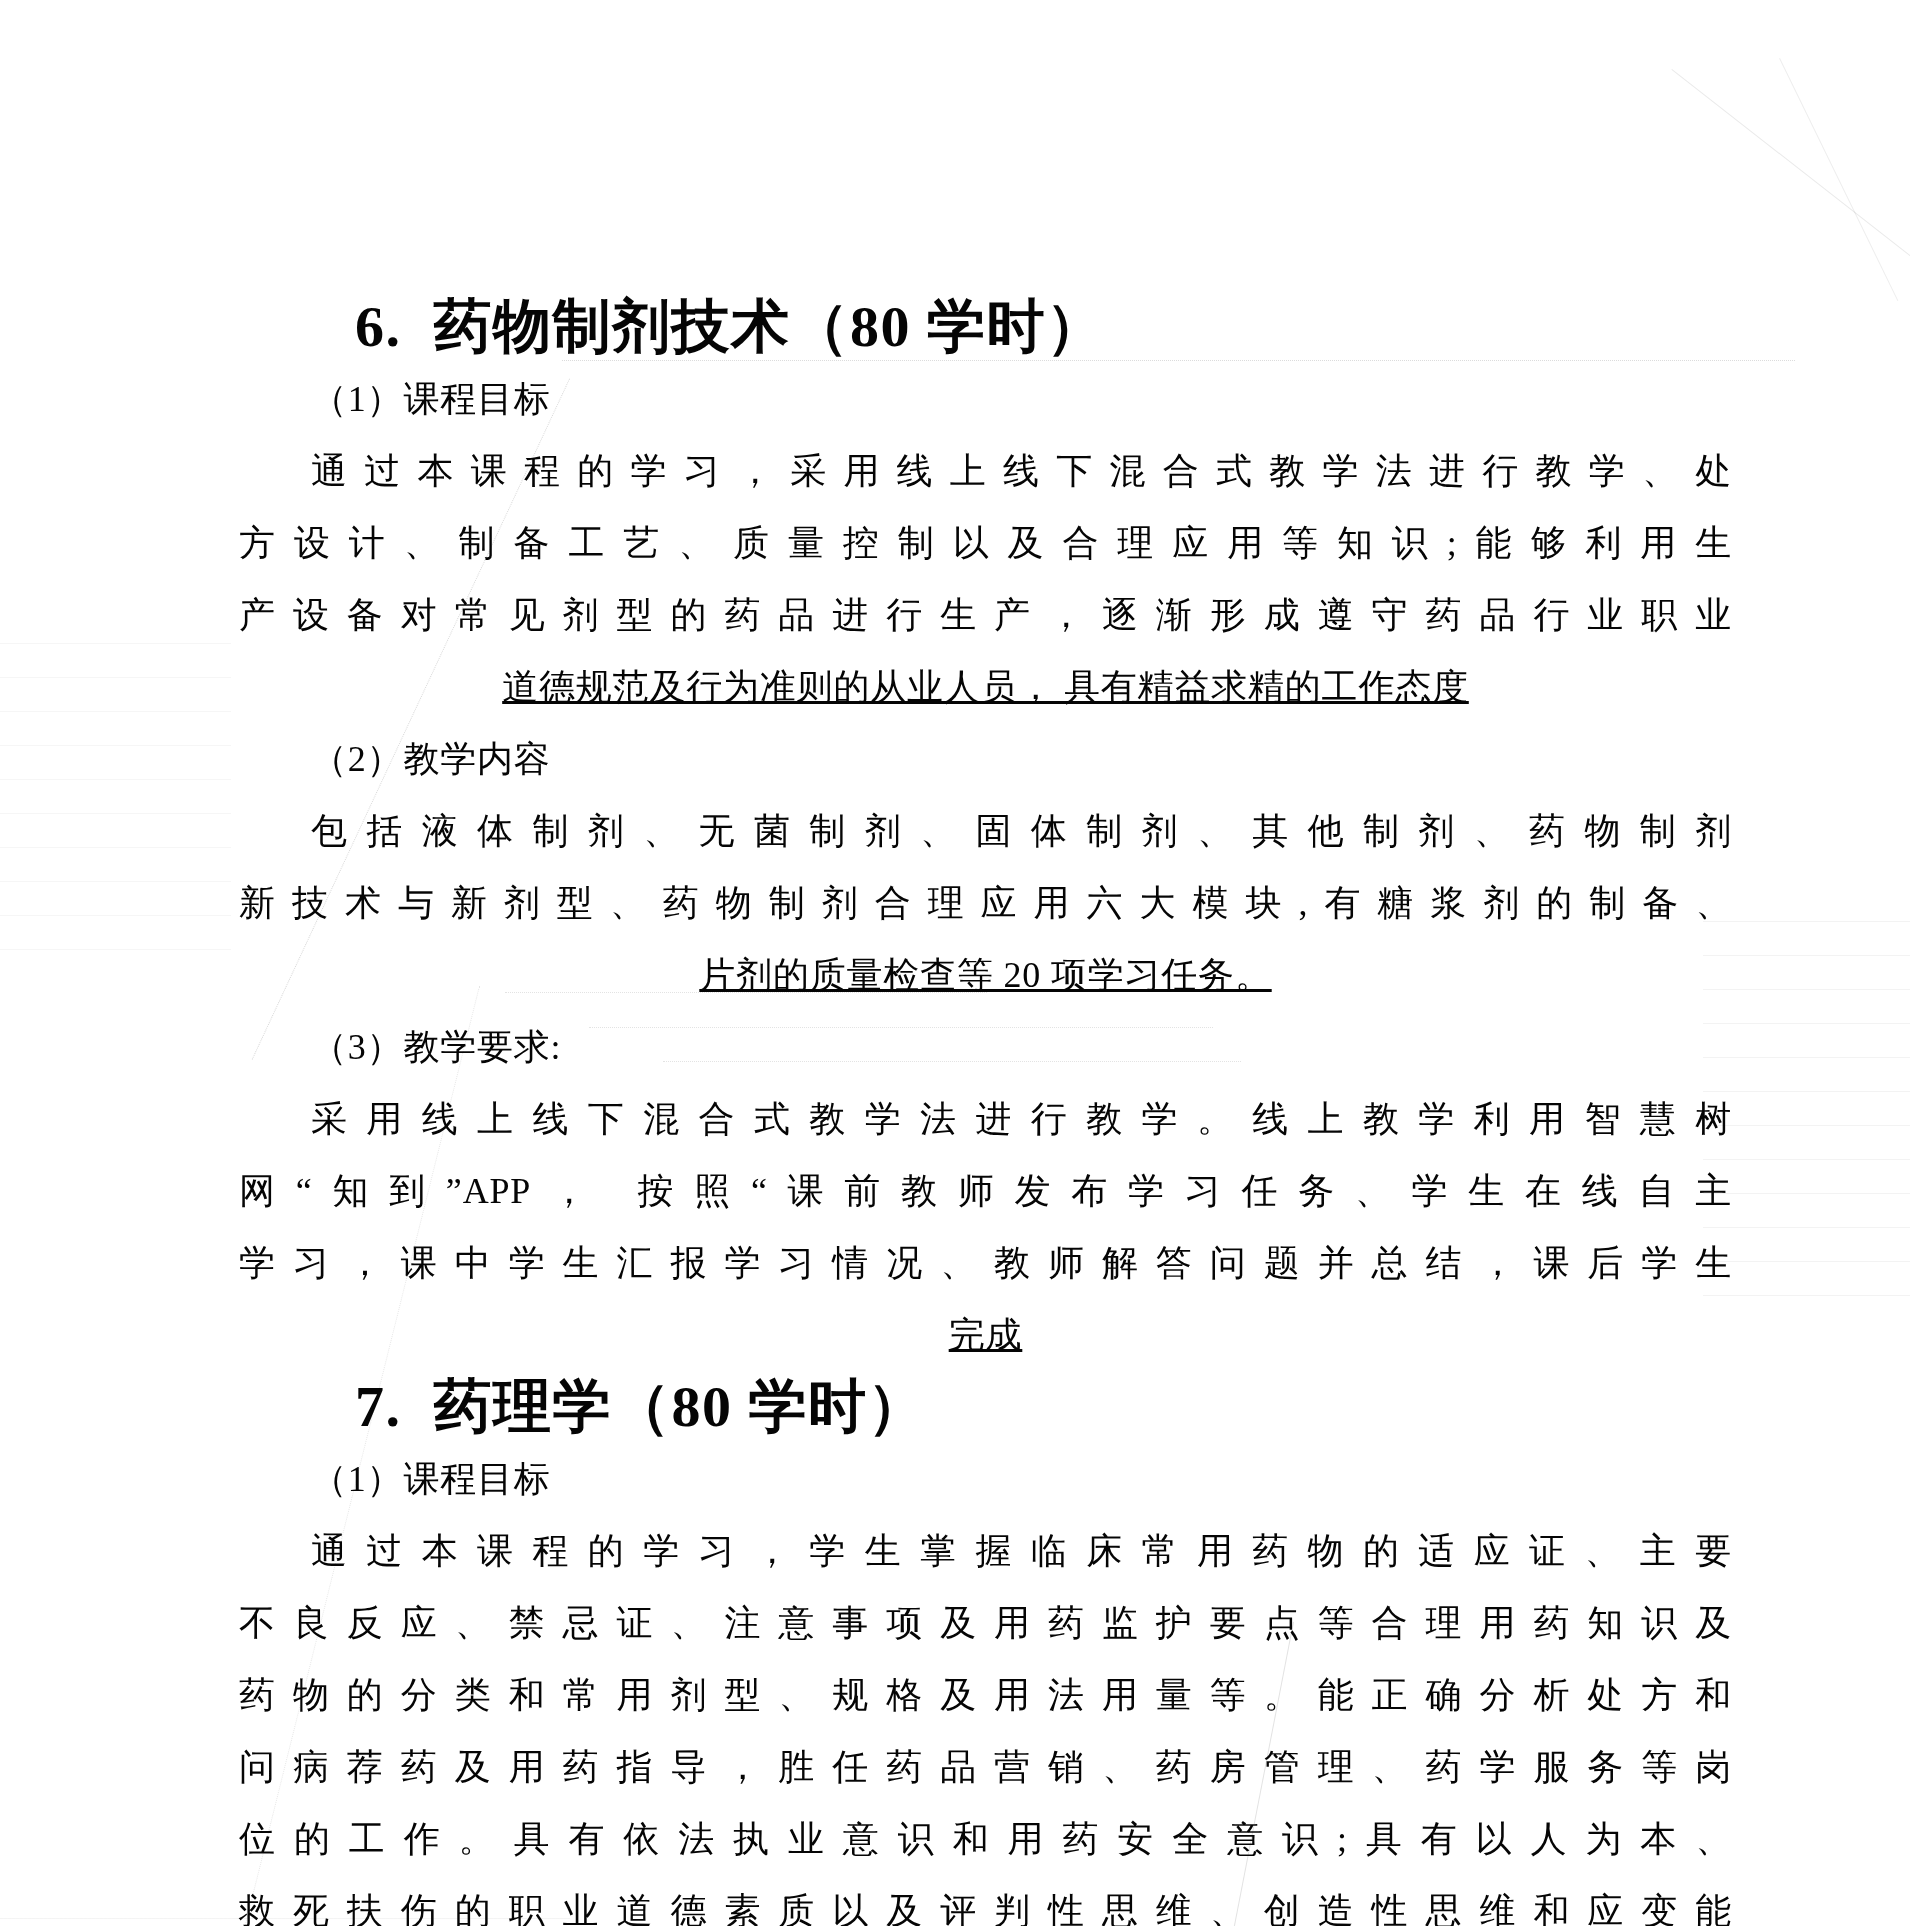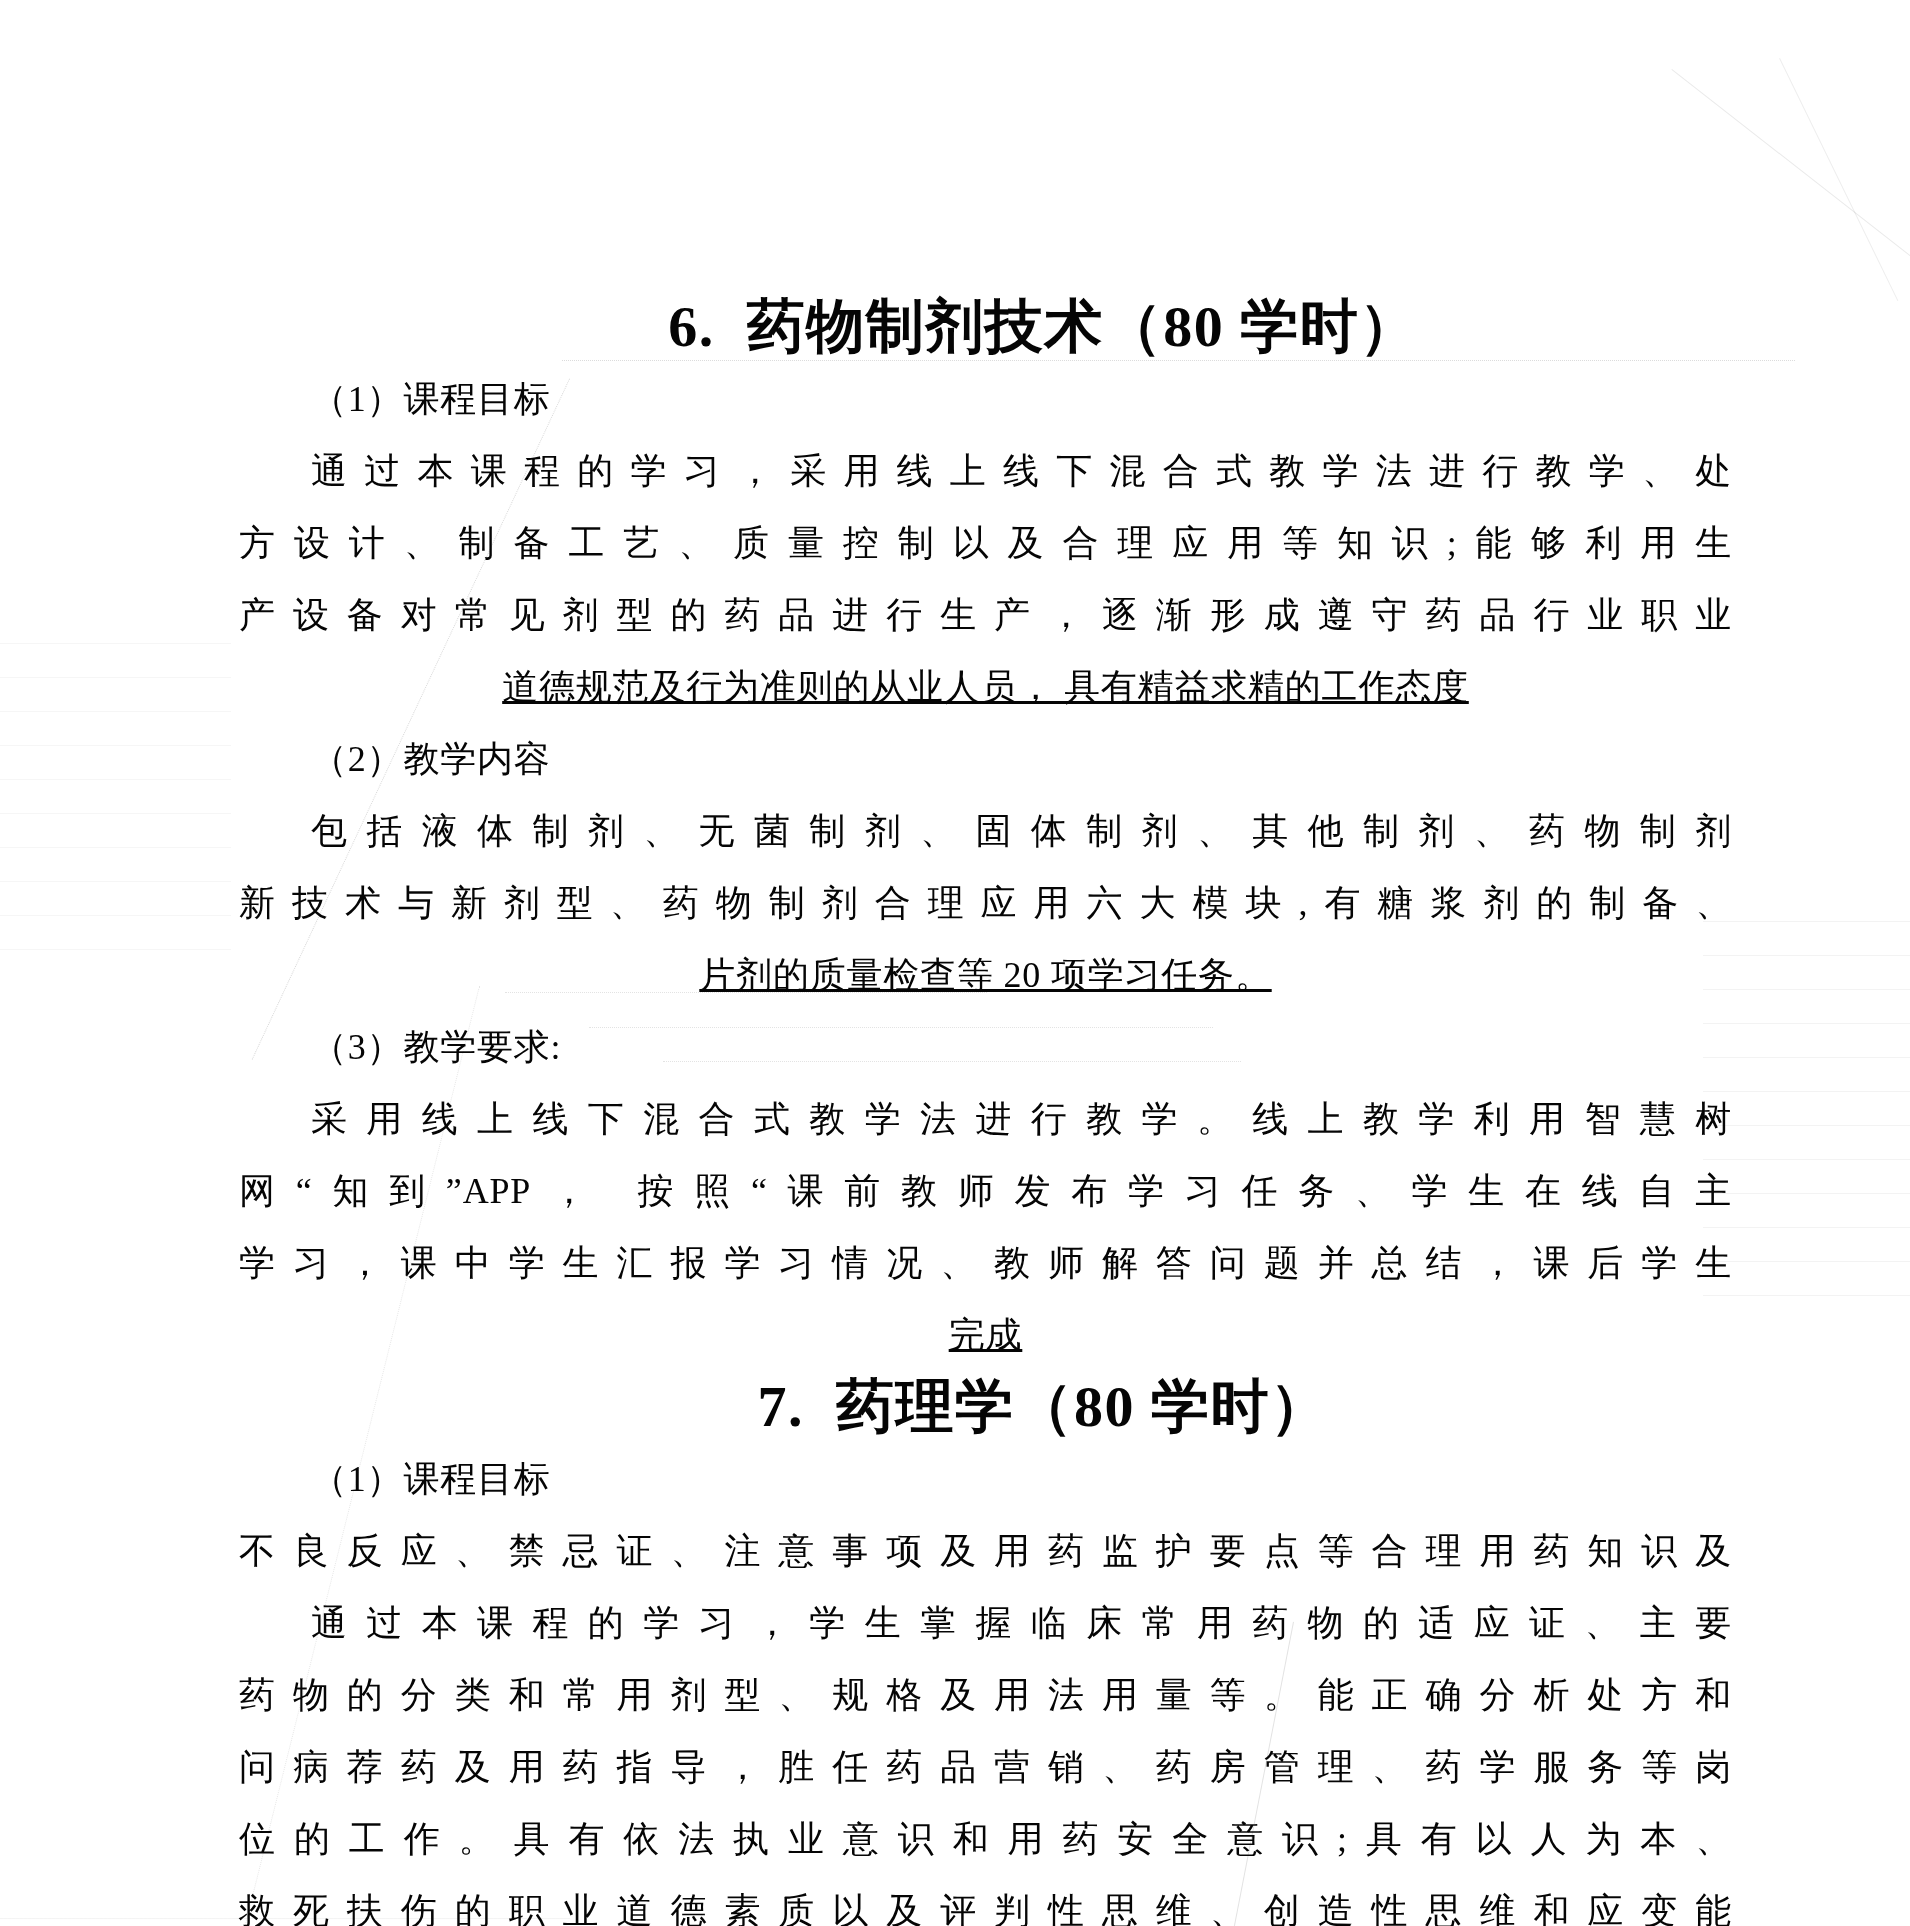--- a/index.html
+++ b/index.html
@@ -19,21 +19,20 @@
     height:72px;line-height:72px;
     font-size:36px;
     white-space:pre-wrap;
     letter-spacing:0.8px;
   }
   .heading{
     font-weight:700;
     font-size:58px;
     text-indent:2em;
     letter-spacing:1.5px;
-    text-align:center;
   }
   .subheading{ text-indent:2em; }
   .indent-fill{
     text-indent:2em;
     text-align:justify;text-align-last:justify;
   }
   .fill{
     text-align:justify;text-align-last:justify;
   }
   .end{ text-align:center;text-decoration:underline; }
@@ -76,22 +75,22 @@
       <div class="line line indent-fill">包括液体制剂、无菌制剂、固体制剂、其他制剂、药物制剂</div>
       <div class="line line fill">新技术与新剂型、药物制剂合理应用六大模块,有糖浆剂的制备、</div>
       <div class="line line end">片剂的质量检查等 20 项学习任务。</div>
       <div class="line subheading">（3）教学要求:</div>
       <div class="line line indent-fill">采用线上线下混合式教学法进行教学。线上教学利用智慧树</div>
       <div class="line line fill">网“知到”APP， 按照“课前教师发布学习任务、学生在线自主</div>
       <div class="line line fill">学习，课中学生汇报学习情况、教师解答问题并总结，课后学生</div>
       <div class="line line end">完成</div>
       <div class="line heading">7.  药理学（80 学时）</div>
       <div class="line subheading">（1）课程目标</div>
+      <div class="line line indent-fill">通过本课程的学习，学生掌握临床常用药物的适应证、主要</div>
       <div class="line line fill">不良反应、禁忌证、注意事项及用药监护要点等合理用药知识及</div>
-      <div class="line line indent-fill">通过本课程的学习，学生掌握临床常用药物的适应证、主要</div>
       <div class="line line fill">药物的分类和常用剂型、规格及用法用量等。能正确分析处方和</div>
       <div class="line line fill">问病荐药及用药指导，胜任药品营销、药房管理、药学服务等岗</div>
       <div class="line line fill">位的工作。具有依法执业意识和用药安全意识;具有以人为本、</div>
       <div class="line line fill">救死扶伤的职业道德素质以及评判性思维、创造性思维和应变能</div>
     </div>
 
 </div>
 
 
 </body></html>

